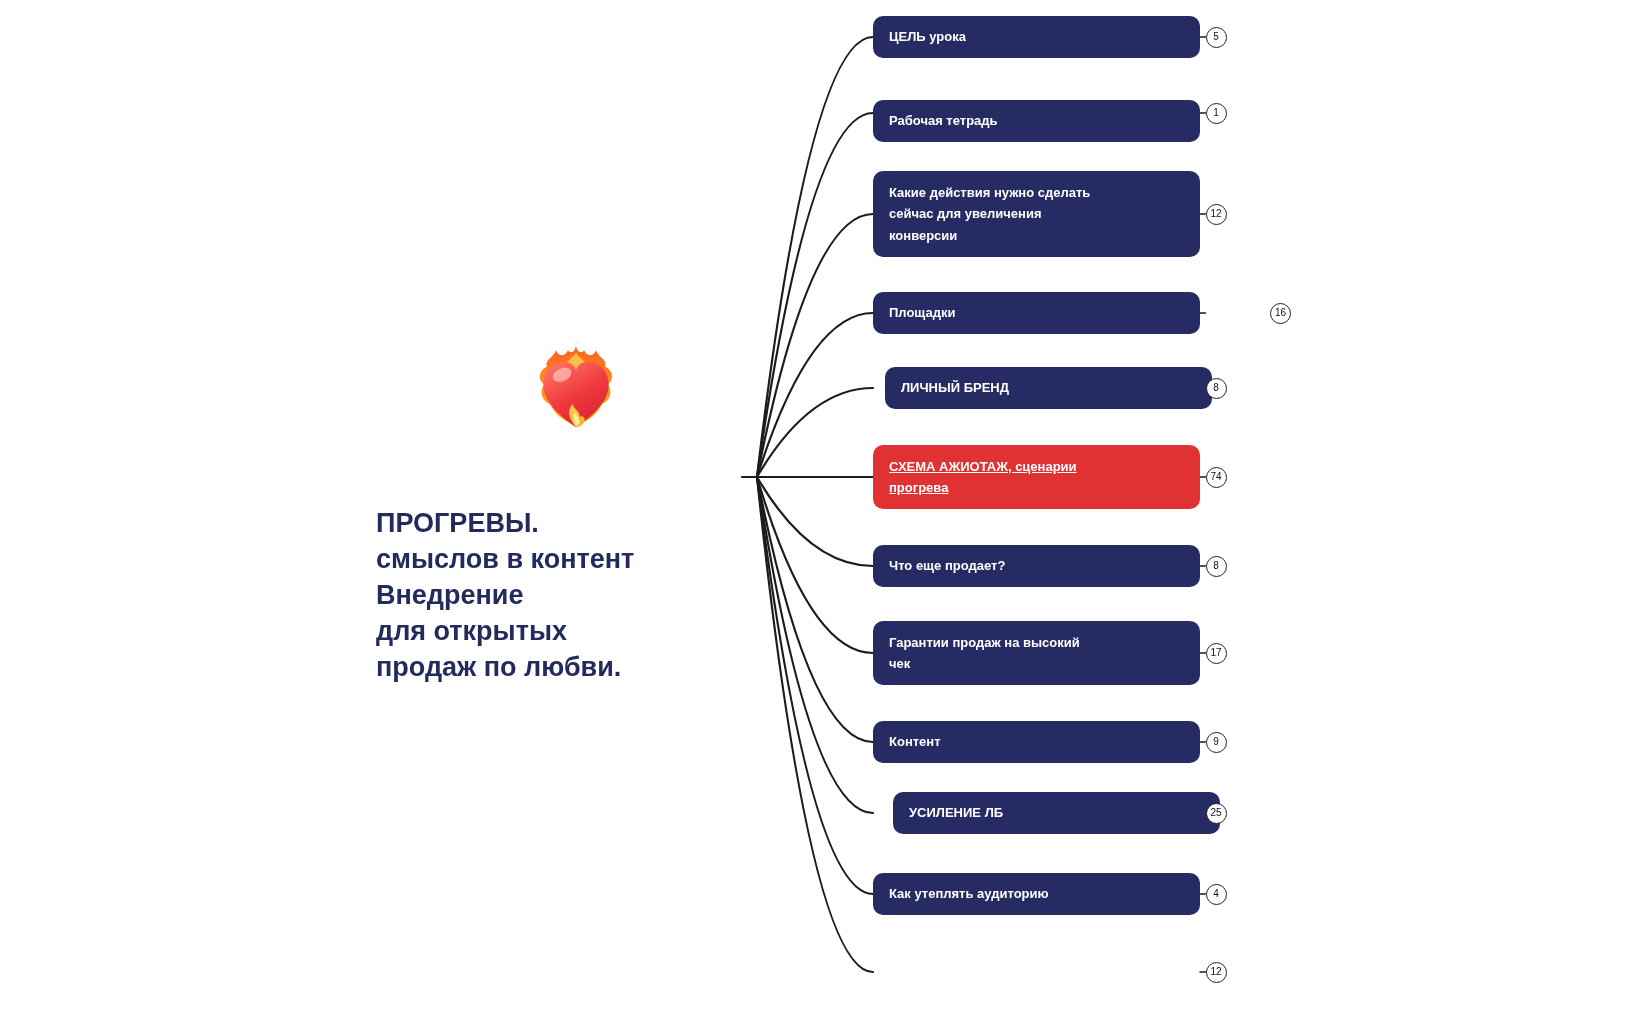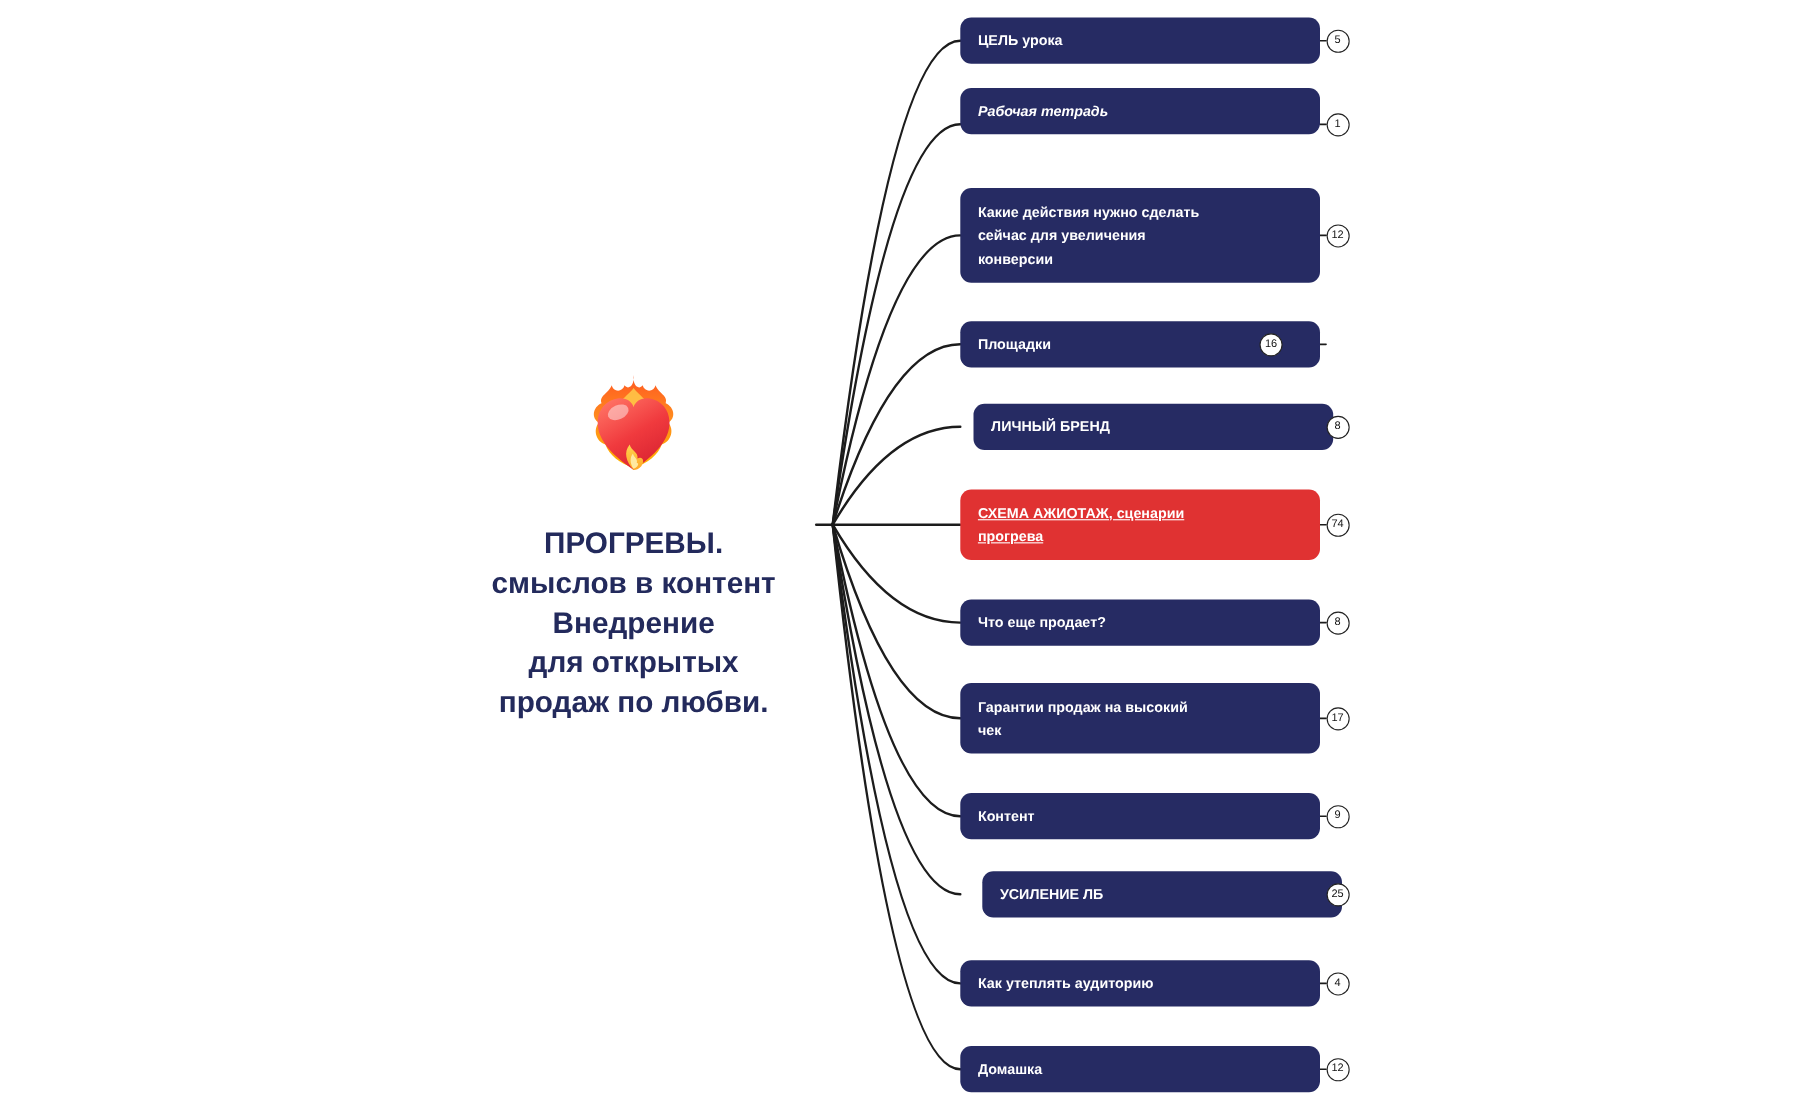--- a/index.html
+++ b/index.html
@@ -19,21 +19,21 @@
   .branch-label{white-space:pre-line;}
   .badge{
     position:absolute;width:21px;height:21px;border-radius:50%;box-sizing:border-box;
     background:var(--badge-bg,#fff);border:1.4px solid var(--badge-border,#222);
     display:flex;align-items:center;justify-content:center;
     font-size:10px;color:var(--badge-text,#111);line-height:1;
   }
   .central{position:absolute;left:376px;top:341px;width:400px;}
   .emoji{display:block;margin:0 auto;}
   .central-title{
-    margin-top:44px;text-align:center;
+    margin-top:73px;text-align:left;
     font-weight:bold;font-size:27px;line-height:36px;
     color:var(--ink,#232A5C);
   }
 </style>
 </head>
 <body>
 
 <div id="canvas">
 
   <svg id="connectors" width="1630" height="1009" viewBox="0 0 1630 1009">
@@ -102,34 +102,34 @@
       <div>Внедрение</div>
       <div>для открытых</div>
       <div>продаж по любви.</div>
     </div>
   </div>
 
 <div class="branch" style="top: 16px; height: 42px;">
       <span class="branch-label">ЦЕЛЬ урока</span>
     </div>
     <div class="badge" style="left: 1205.5px; top: 26.5px;">5</div>
-    <div class="branch" style="top: 80px; height: 42px; font-style: italic;">
+    <div class="branch" style="top: 100px; height: 42px;">
       <span class="branch-label">Рабочая тетрадь</span>
     </div>
     <div class="badge" style="left: 1205.5px; top: 102.5px;">1</div>
     <div class="branch" style="top: 171px; height: 86px;">
       <span class="branch-label">Какие действия нужно сделать
 сейчас для увеличения
 конверсии</span>
     </div>
     <div class="badge" style="left: 1205.5px; top: 203.5px;">12</div>
     <div class="branch" style="top: 292px; height: 42px;">
       <span class="branch-label">Площадки</span>
     </div>
-    <div class="badge" style="left: 1145px; top: 302.5px; text-align: center;">16</div>
+    <div class="badge" style="left: 1270px; top: 302.5px; text-align: center;">16</div>
     <div class="branch" style="top: 367px; height: 42px; margin-left: 12px;">
       <span class="branch-label">ЛИЧНЫЙ БРЕНД</span>
     </div>
     <div class="badge" style="left: 1205.5px; top: 377.5px;">8</div>
     <div class="branch red" style="top: 445px; height: 64px;">
       <span class="branch-label">СХЕМА АЖИОТАЖ, сценарии
 прогрева</span>
     </div>
     <div class="badge" style="left: 1205.5px; top: 466.5px;">74</div>
     <div class="branch" style="top: 545px; height: 42px;">
@@ -146,17 +146,14 @@
     </div>
     <div class="badge" style="left: 1205.5px; top: 731.5px;">9</div>
     <div class="branch" style="top: 792px; height: 42px; margin-left: 20px;">
       <span class="branch-label">УСИЛЕНИЕ ЛБ</span>
     </div>
     <div class="badge" style="left: 1205.5px; top: 802.5px;">25</div>
     <div class="branch" style="top: 873px; height: 42px;">
       <span class="branch-label">Как утеплять аудиторию</span>
     </div>
     <div class="badge" style="left: 1205.5px; top: 883.5px;">4</div>
-    <div class="branch" style="top: 951px; height: 42px;">
-      <span class="branch-label">Домашка</span>
-    </div>
     <div class="badge" style="left: 1205.5px; top: 961.5px;">12</div>
   </div>
 
 </body></html>

